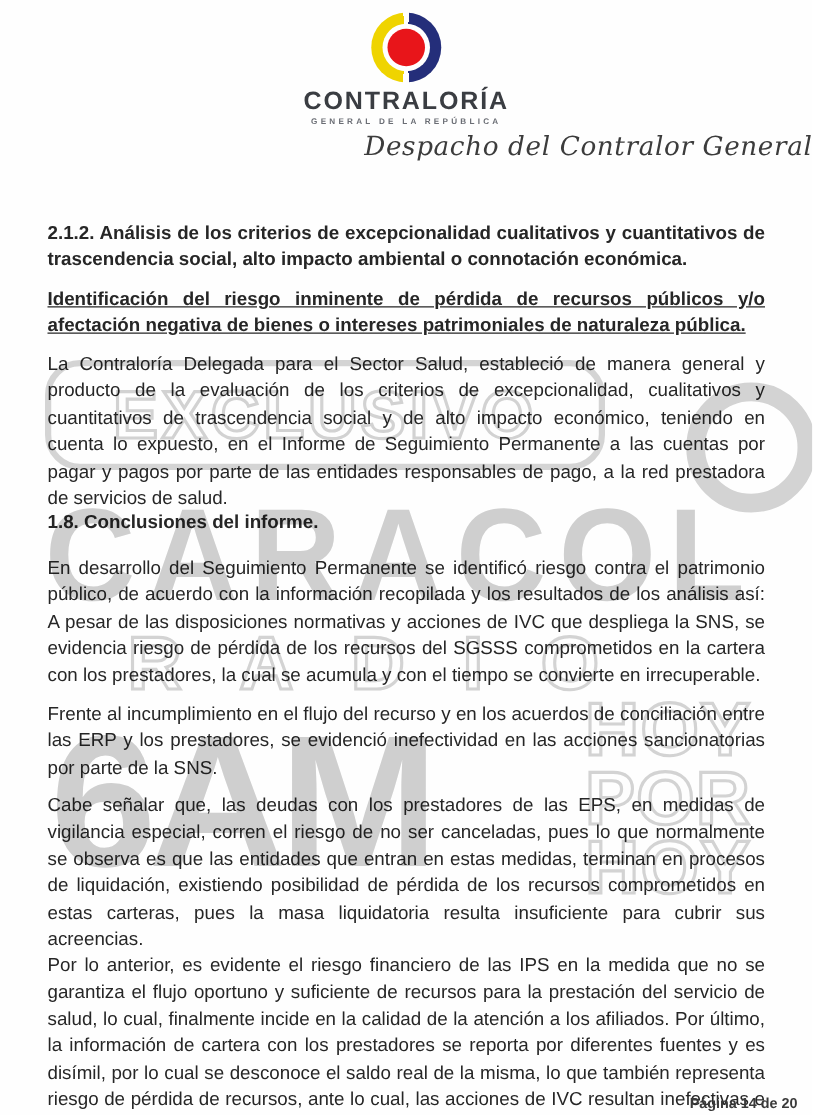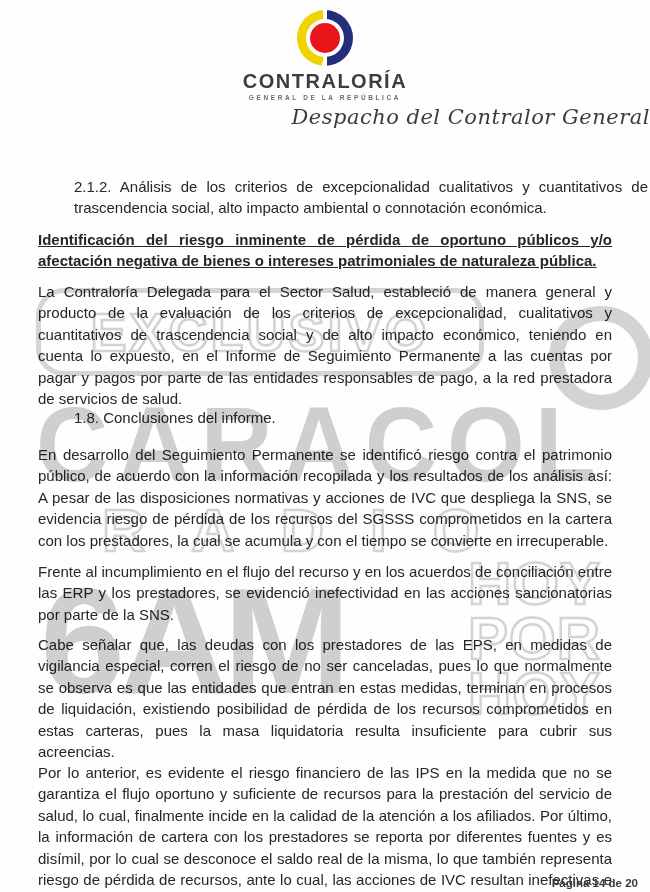--- a/index.html
+++ b/index.html
@@ -30,21 +30,21 @@
   .org-subtitle{
     font-size:6.5px;letter-spacing:2.6px;color:#6a6d74;margin-top:1px;font-weight:bold;
   }
   .office-script{
     margin-top:4px;font-family:"DejaVu Serif","Liberation Serif",serif;
     font-style:italic;font-size:21px;color:#3c3c3c;letter-spacing:0.5px;text-align:right;
   }
 
   
   .doc-text{position:absolute;left:38px;width:574px;color:#262626;font-size:15px;line-height:21.4px;text-align:justify;}
-  .h-bold{font-weight:normal;margin-left:36px;}
+  .h-bold{font-weight:bold;}
   .h-underline{font-weight:bold;text-decoration:underline;}
   .inline-underline{}
 
   .pos-h1{top:161px;}
   .pos-h2{top:214px;}
   .pos-p1{top:266px;}
   .pos-h3{top:392px;}
   .pos-p2{top:429px;}
   .pos-p3{top:546px;}
   .pos-p4{top:619px;}
@@ -107,21 +107,21 @@
       <div class="ring-gap"></div>
       <div class="center-dot"></div>
     </div>
     <div class="org-name">CONTRALORÍA</div>
     <div class="org-subtitle">GENERAL DE LA REPÚBLICA</div>
     <div class="office-script">Despacho del Contralor General</div>
   </div>
 
   <p class="doc-text h-bold pos-h1">2.1.2. Análisis de los criterios de excepcionalidad cualitativos y cuantitativos de trascendencia social, alto impacto ambiental o connotación económica.</p>
 
-  <p class="doc-text h-underline pos-h2">Identificación del riesgo inminente de pérdida de oportuno públicos y/o afectación negativa de bienes o intereses patrimoniales de naturaleza pública.</p>
+  <p class="doc-text h-underline pos-h2">Identificación del riesgo inminente de pérdida de recursos públicos y/o afectación negativa de bienes o intereses patrimoniales de naturaleza pública.</p>
 
   <p class="doc-text pos-p1"><span>La Contraloría Delegada para el Sector Salud, estableció de manera general y producto de la evaluación de los criterios de excepcionalidad, cualitativos y cuantitativos de </span><span class="inline-underline">trascendencia social y de alto impacto económico</span><span>, teniendo en cuenta lo expuesto, en el Informe de Seguimiento Permanente a las cuentas por pagar y pagos por parte de las entidades responsables de pago, a la red prestadora de servicios de salud.</span></p>
 
   <p class="doc-text h-bold pos-h3">1.8. Conclusiones del informe.</p>
 
   <p class="doc-text pos-p2">En desarrollo del Seguimiento Permanente se identificó riesgo contra el patrimonio público, de acuerdo con la información recopilada y los resultados de los análisis así: A pesar de las disposiciones normativas y acciones de IVC que despliega la SNS, se evidencia riesgo de pérdida de los recursos del SGSSS comprometidos en la cartera con los prestadores, la cual se acumula y con el tiempo se convierte en irrecuperable.</p>
 
   <p class="doc-text pos-p3">Frente al incumplimiento en el flujo del recurso y en los acuerdos de conciliación entre las ERP y los prestadores, se evidenció inefectividad en las acciones sancionatorias por parte de la SNS.</p>
 
   <p class="doc-text pos-p4">Cabe señalar que, las deudas con los prestadores de las EPS, en medidas de vigilancia especial, corren el riesgo de no ser canceladas, pues lo que normalmente se observa es que las entidades que entran en estas medidas, terminan en procesos de liquidación, existiendo posibilidad de pérdida de los recursos comprometidos en estas carteras, pues la masa liquidatoria resulta insuficiente para cubrir sus acreencias.</p>

